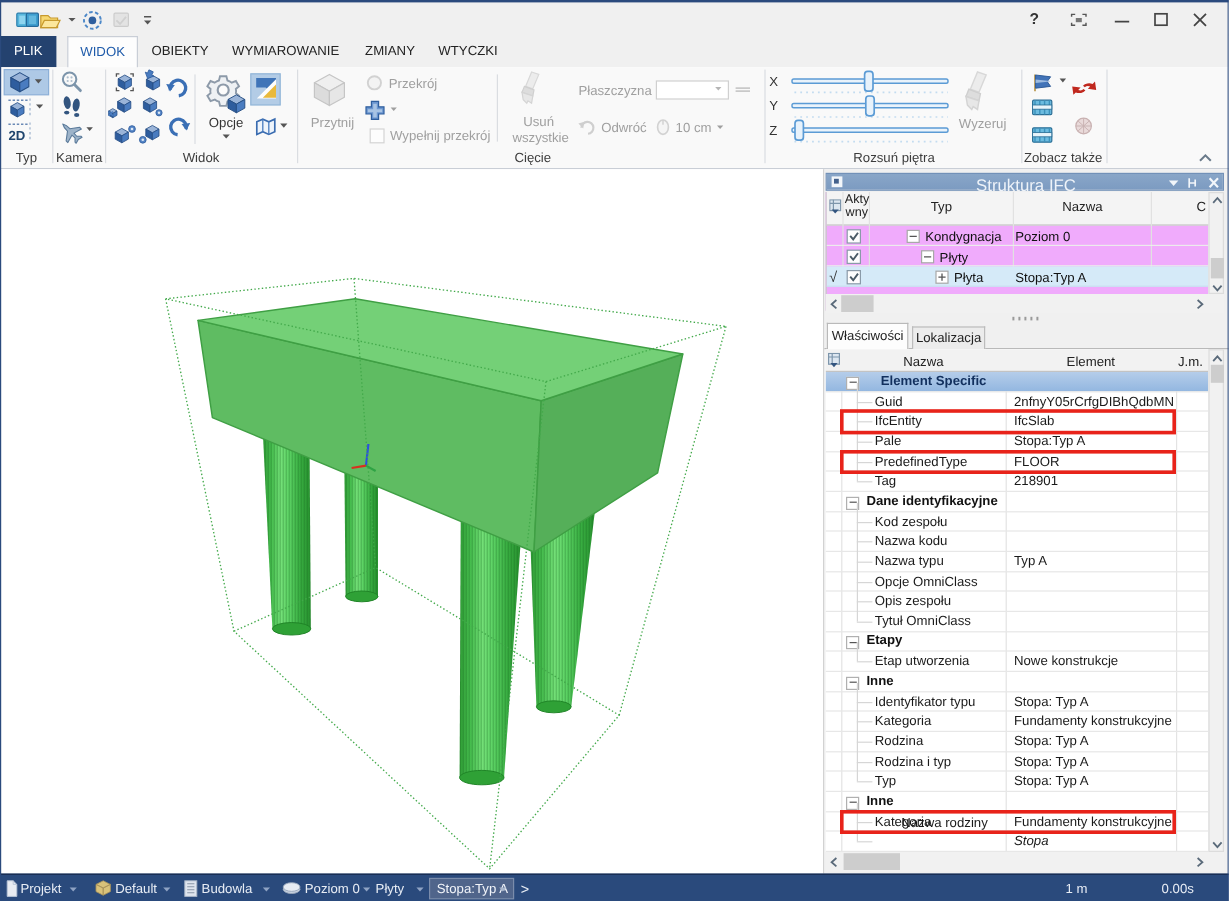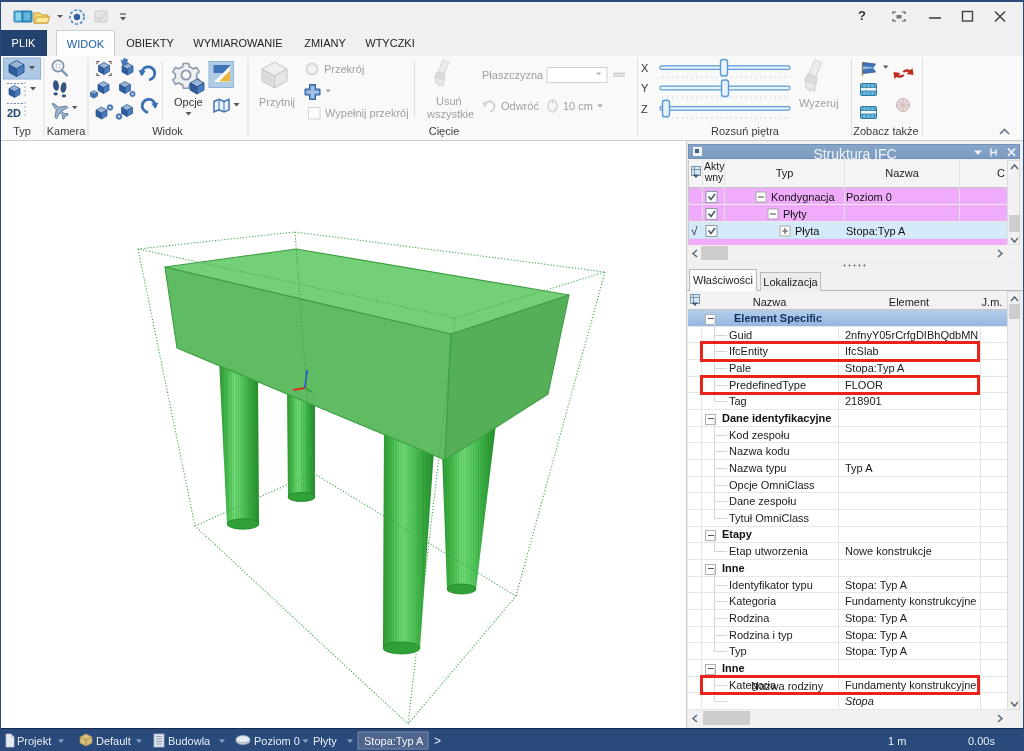--- a/index.html
+++ b/index.html
@@ -449,21 +449,21 @@
   <div class="pn" style="top:154.3px;">Nazwa kodu</div>
   <div class="prow" style="top:169.0px;"></div>
   <div class="tick" style="top:177.0px;"></div>
   <div class="pn" style="top:171.0px;">Nazwa typu</div>
   <div class="pv" style="top:171.0px;">Typ A</div>
   <div class="prow" style="top:185.7px;"></div>
   <div class="tick" style="top:193.7px;"></div>
   <div class="pn" style="top:187.7px;">Opcje OmniClass</div>
   <div class="prow" style="top:202.3px;"></div>
   <div class="tick" style="top:210.3px;"></div>
-  <div class="pn" style="top:204.3px;">Dane zespołu</div>
+  <div class="pn" style="top:204.3px;">Opis zespołu</div>
   <div class="prow" style="top:219.0px;"></div>
   <div class="tick" style="top:227.0px;"></div>
   <div class="pn" style="top:221.0px;">Tytuł OmniClass</div>
   <div class="prow" style="top:235.7px;"></div>
   <div class="pbox" style="top:239.2px;"></div>
   <div class="pg" style="top:237.2px;color:#111;">Etapy</div>
   <div class="prow" style="top:252.3px;"></div>
   <div class="tick" style="top:260.3px;"></div>
   <div class="pn" style="top:254.3px;">Etap utworzenia</div>
   <div class="pv" style="top:254.3px;">Nowe konstrukcje</div>

